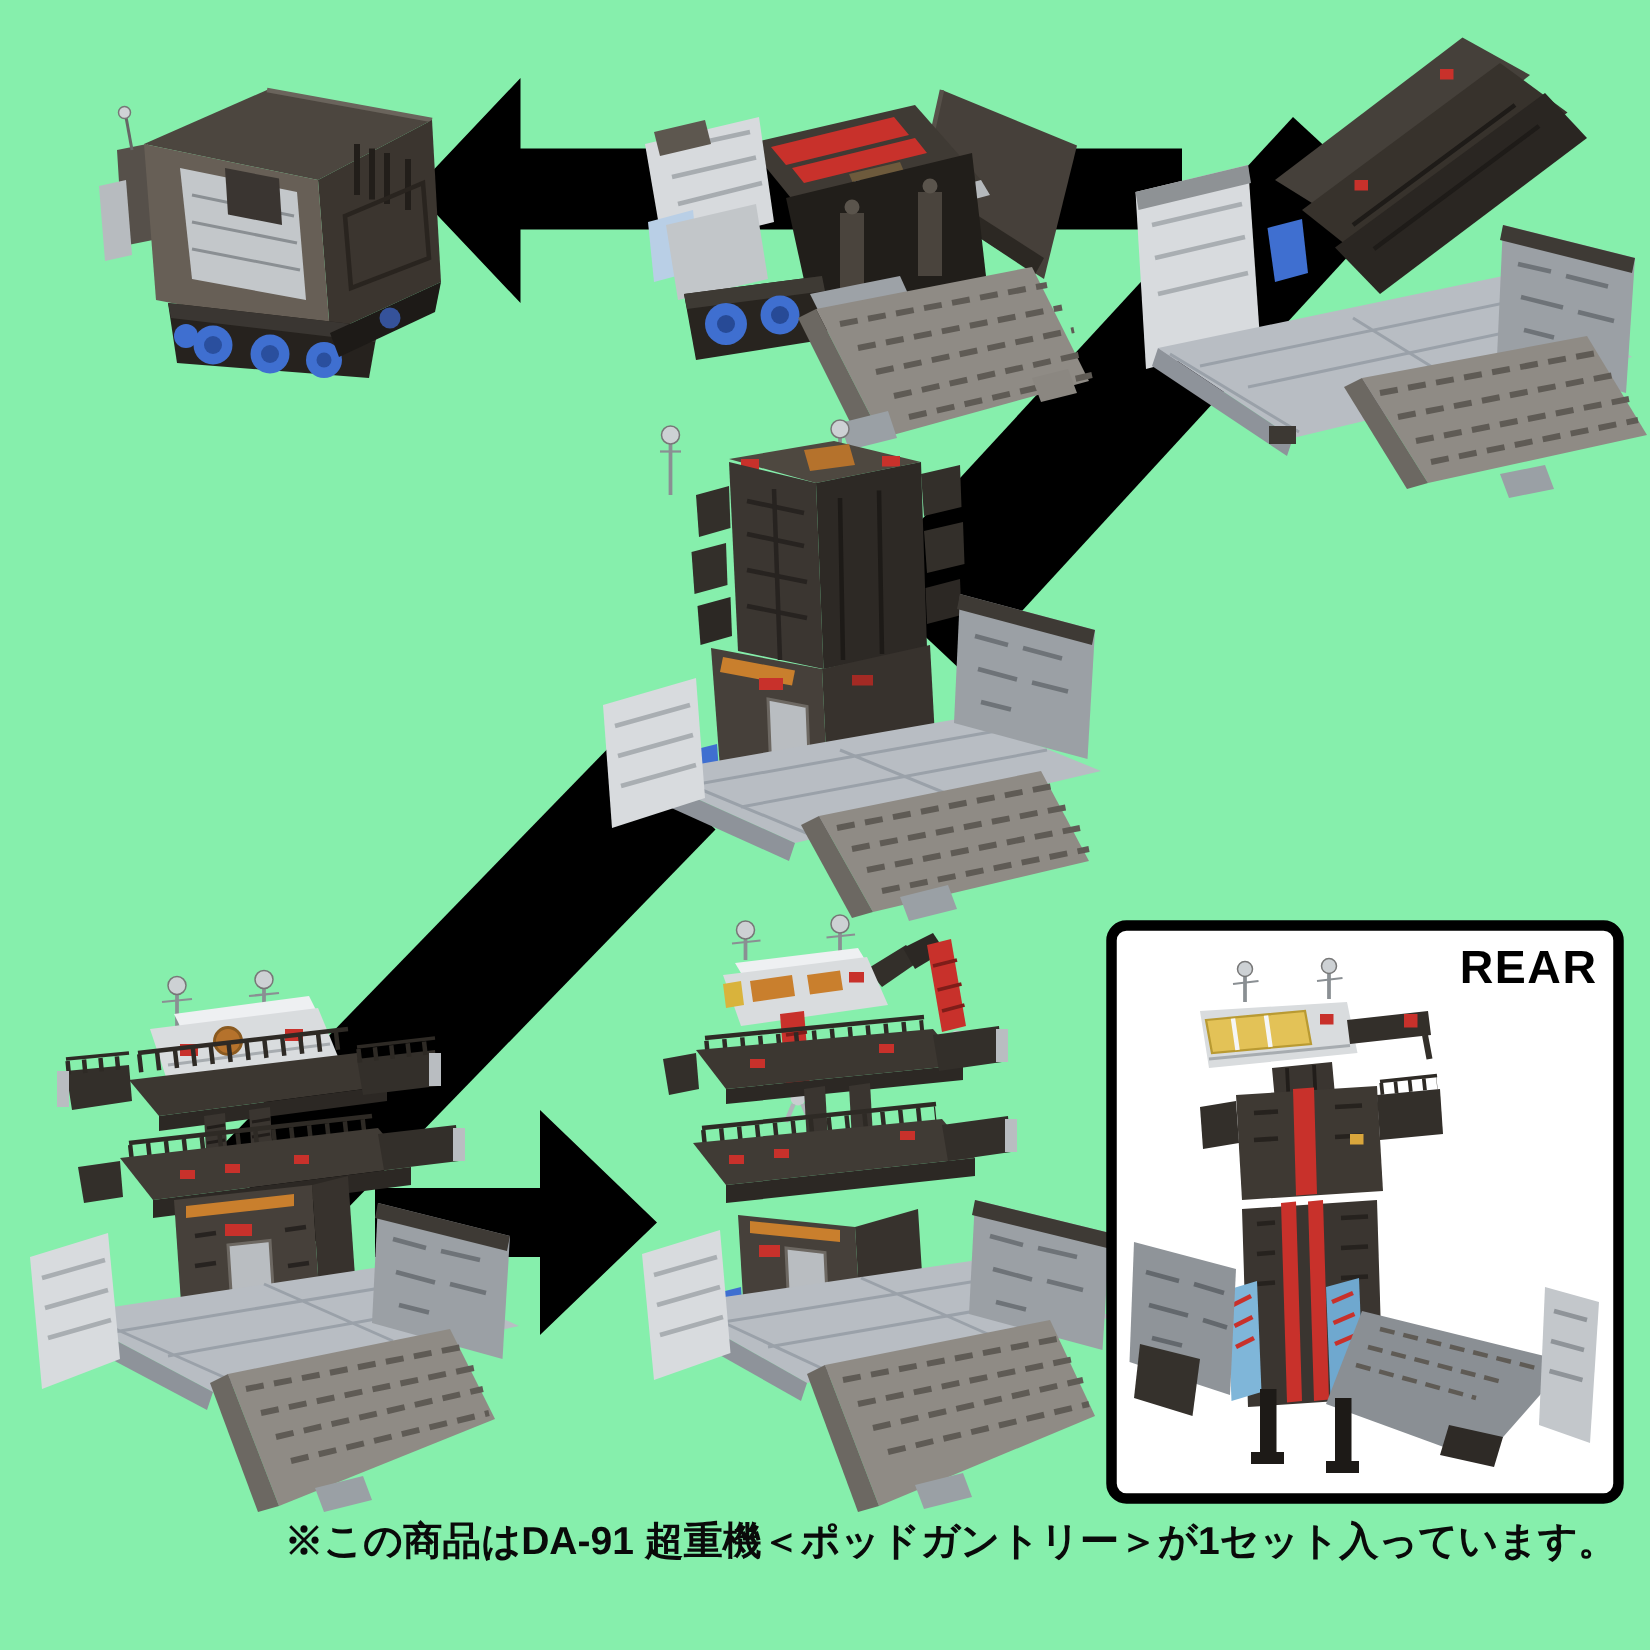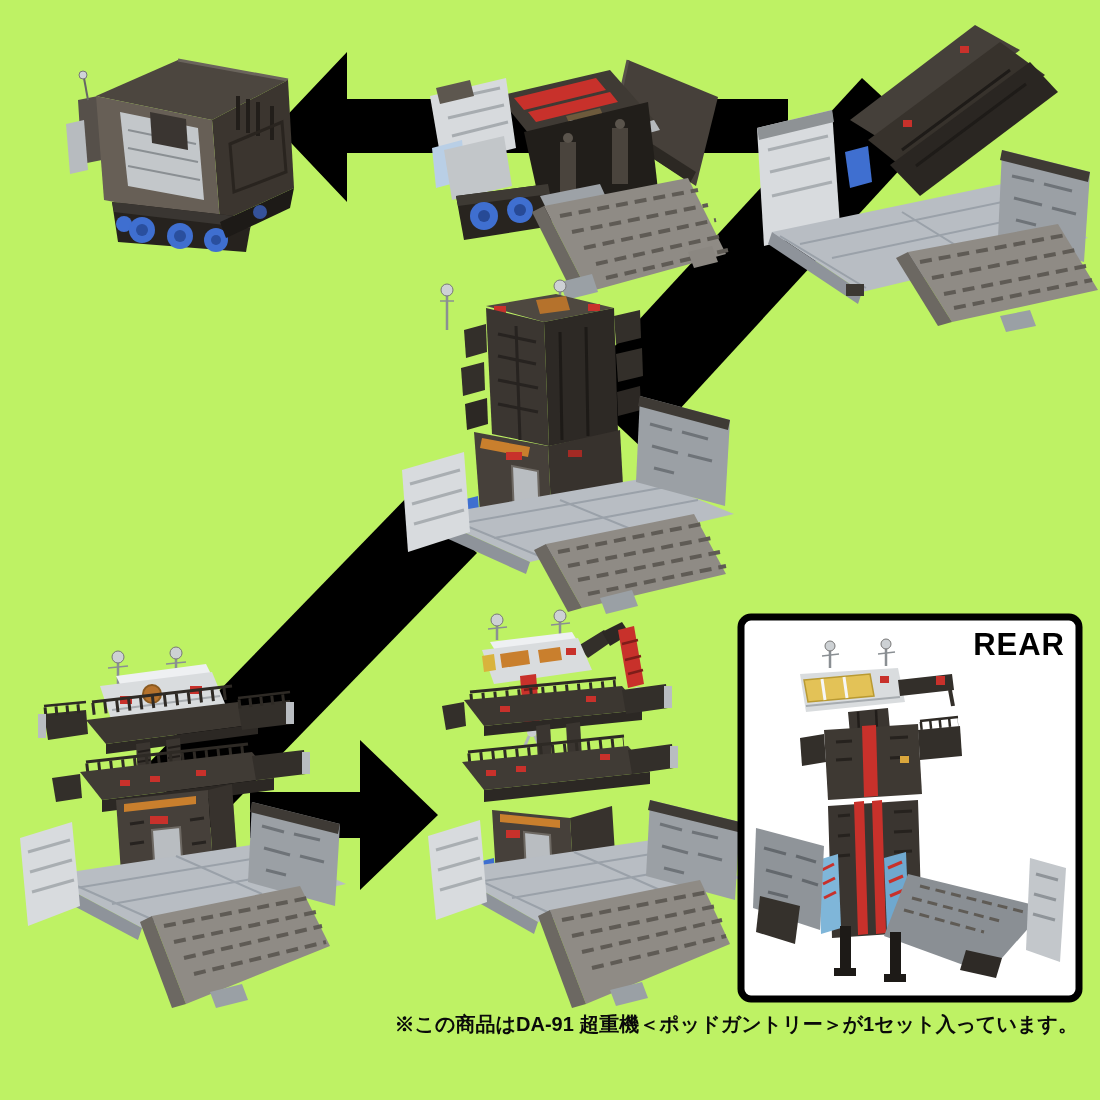--- a/index.html
+++ b/index.html
@@ -1,22 +1,22 @@
 <!DOCTYPE html>
 <html><head>
 <meta charset="utf-8">
 <style>
   html,body{margin:0;padding:0;background:#ffffff;}
-  .canvas{position:relative;width:1100px;height:1100px;background:#bef264;overflow:hidden;
+  .canvas{position:relative;width:1100px;height:1100px;background:#86efac;overflow:hidden;
           font-family:"Liberation Sans", sans-serif;}
   .scene{position:absolute;left:0;top:0;}
   .rear-label{position:absolute;left:955px;top:627px;width:110px;text-align:right;
               font-size:31px;font-weight:800;color:#000;letter-spacing:1px;}
   .footnotes{position:absolute;right:22px;top:1011px;text-align:left;color:#0a0a0a;
-             font-size:20px;font-weight:700;line-height:1.30;white-space:nowrap;}
+             font-size:26px;font-weight:700;line-height:1.30;white-space:nowrap;}
 </style>
 </head>
 <body>
 
 <div class="canvas">
 
 <svg class="scene" width="1100" height="1100" viewBox="0 0 1100 1100">
 
   <g>
     <polygon fill="#000" points="276,127 347,52 347,99 788,99 788,153 347,153 347,202"></polygon>

